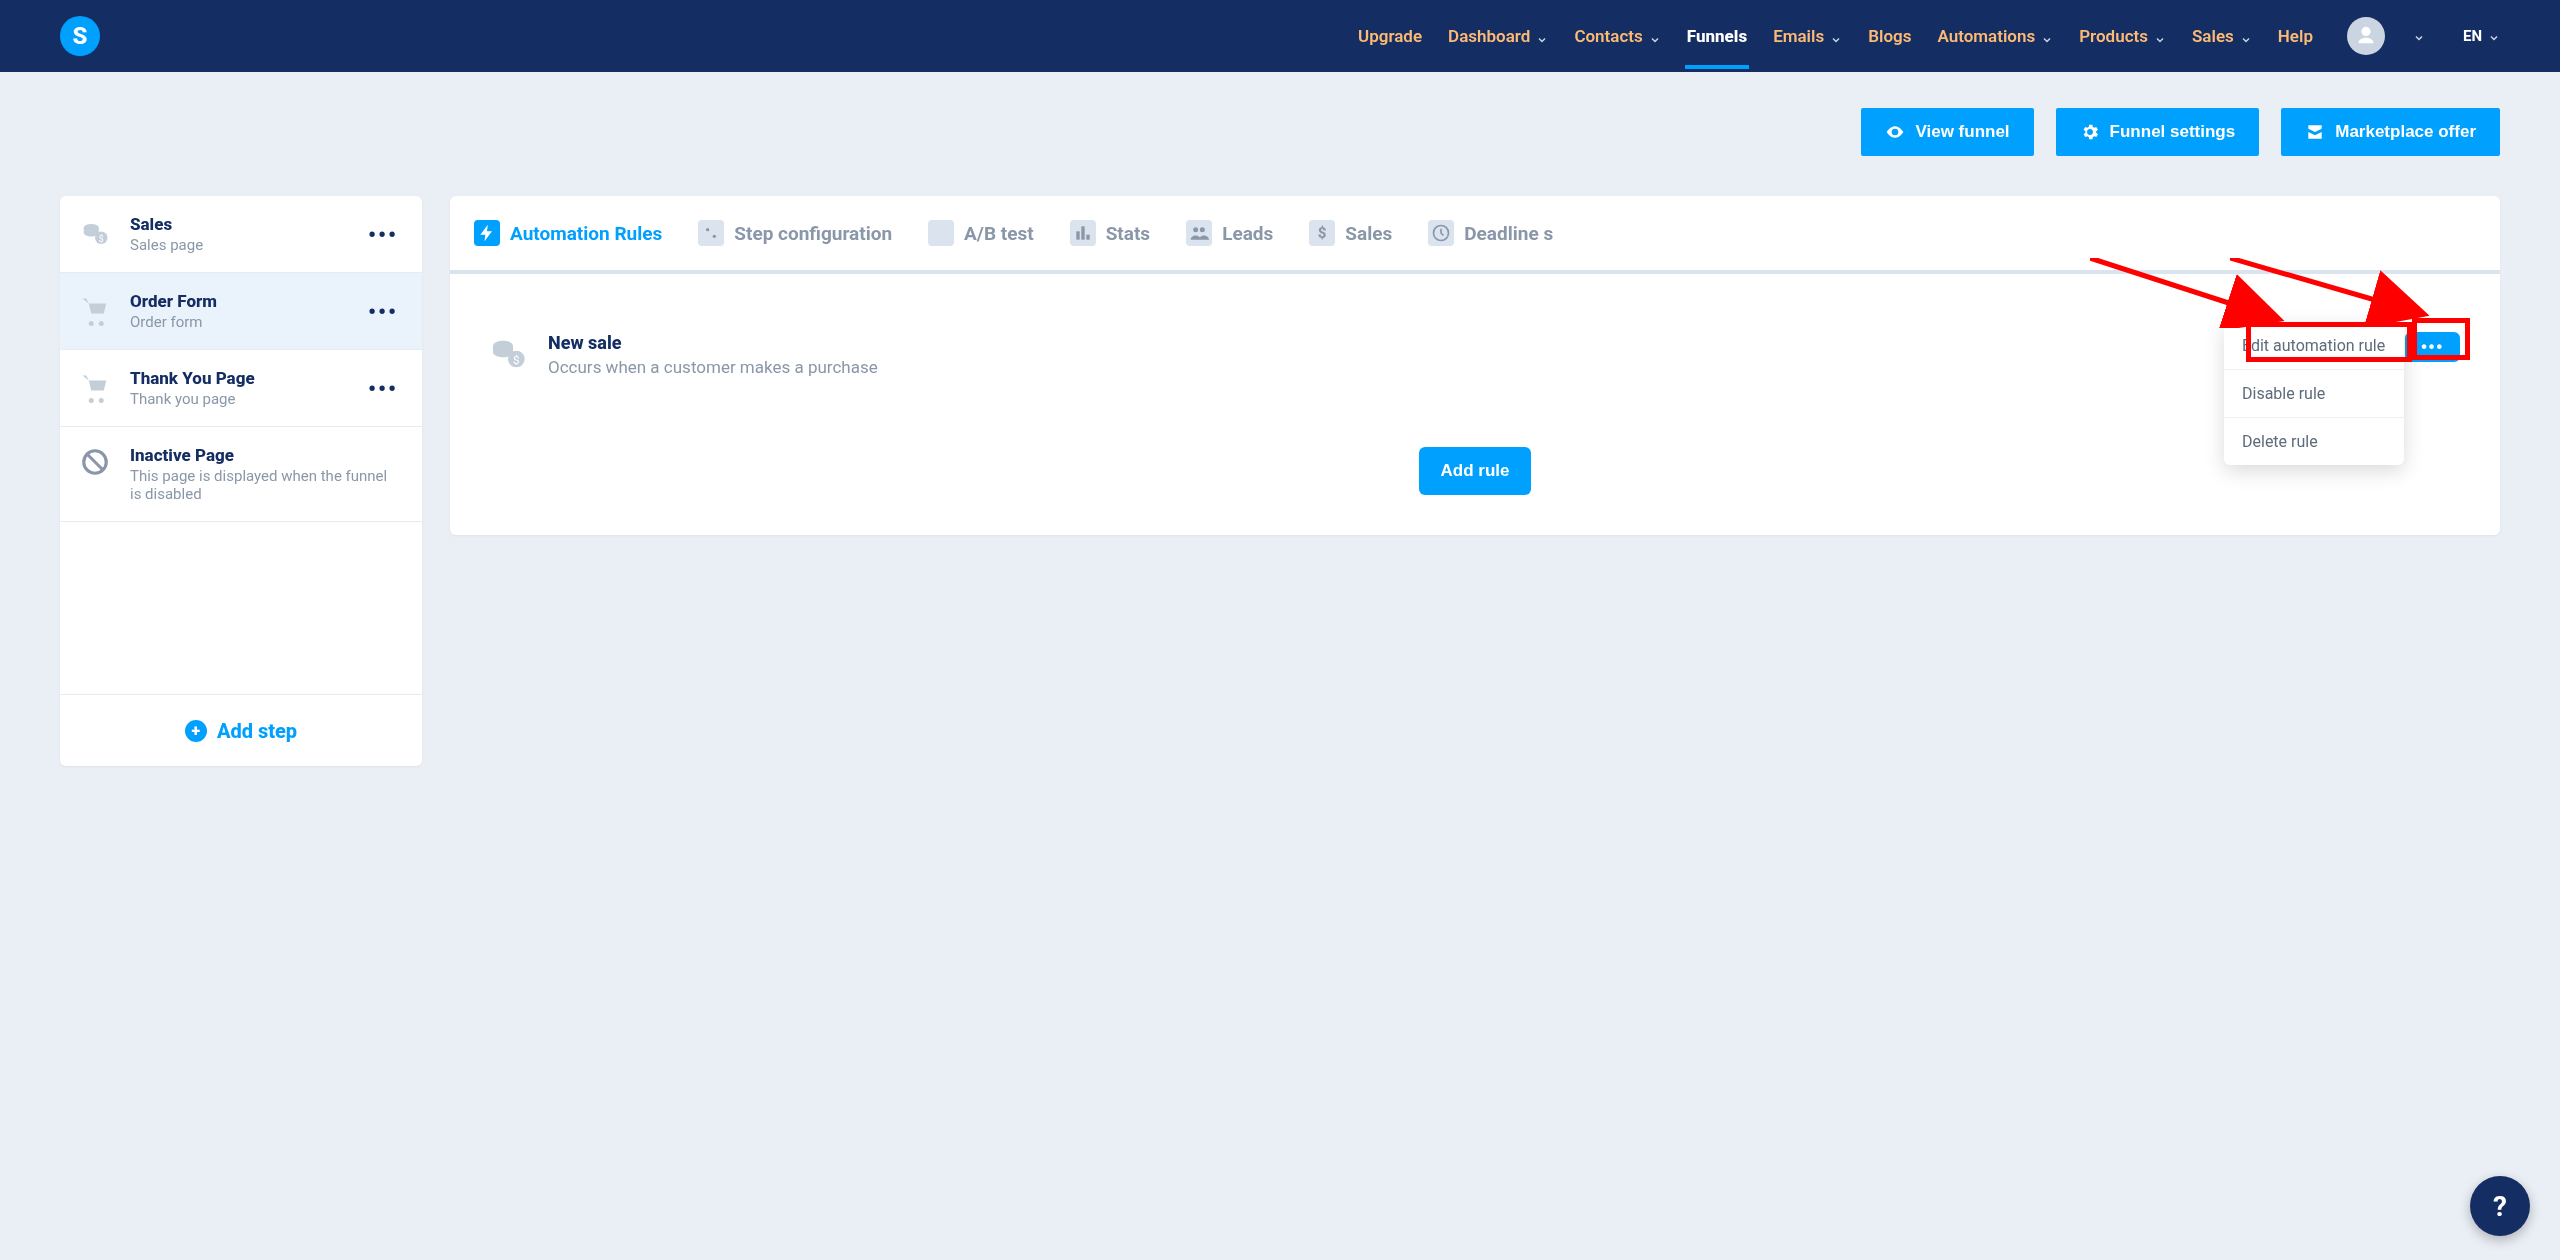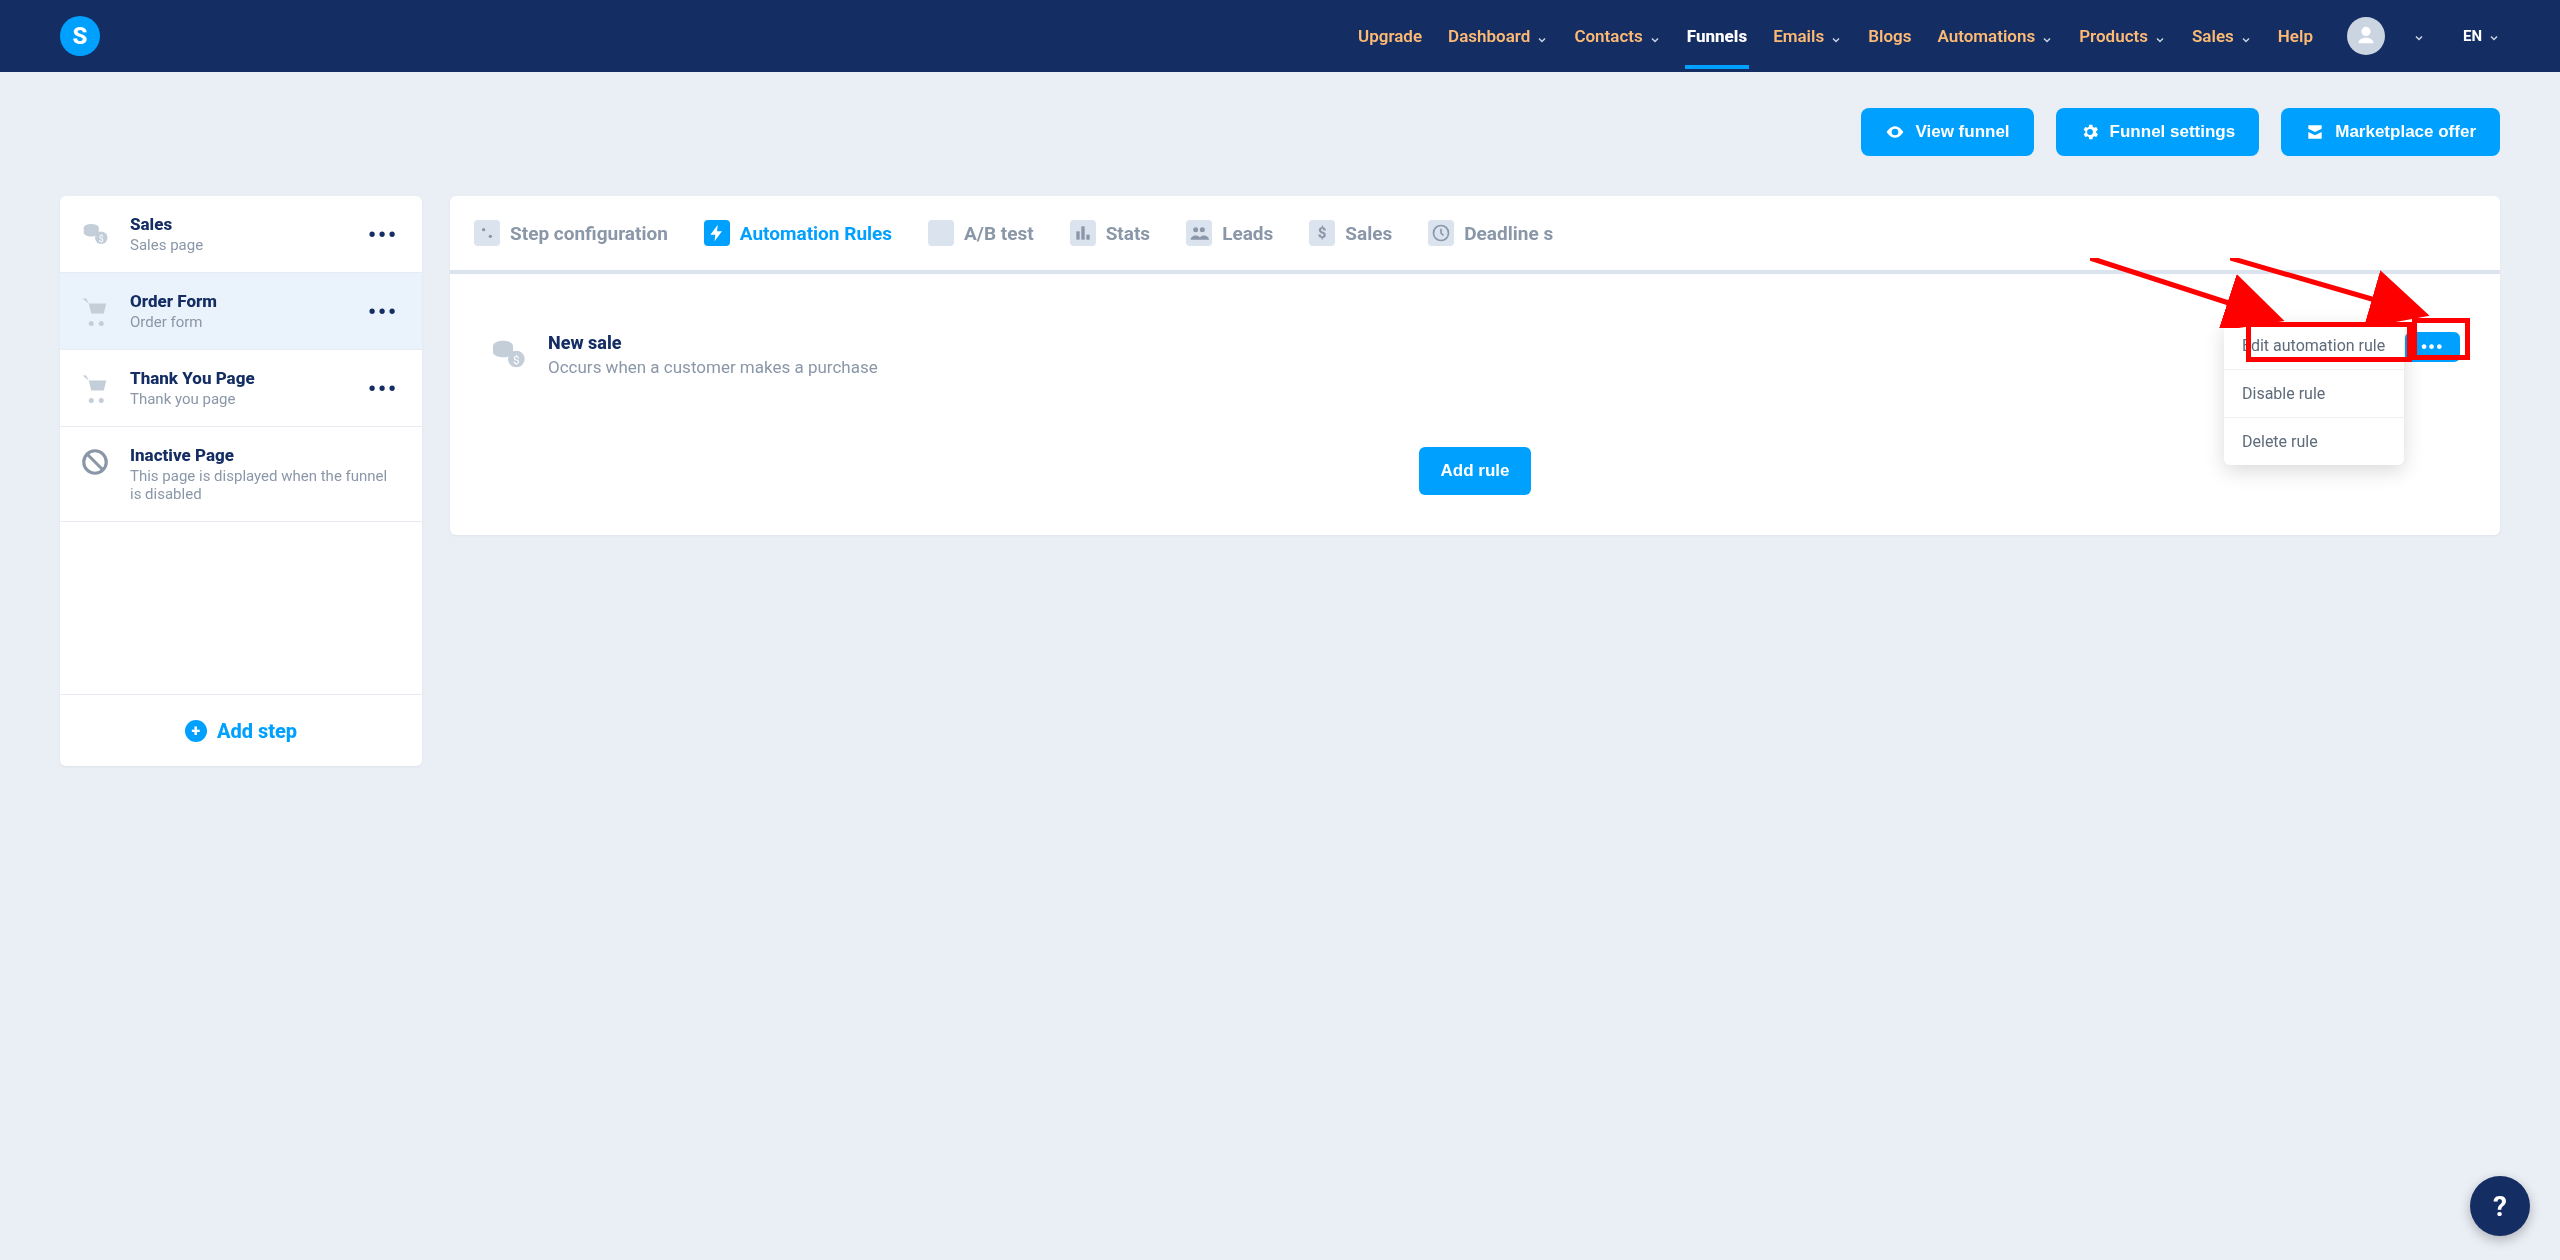--- a/index.html
+++ b/index.html
@@ -61,21 +61,21 @@
   }
   .page-head {
     display: flex; align-items: center;
   }
   .crumb { font-size: 29px; font-weight: 800; color: #142d63; display:flex; align-items:center; gap:14px;}
   .crumb .sep { font-weight: 400; color: #142d63; }
   .head-actions { margin-left: auto; display: flex; gap: 22px; }
 
   .btn {
     background: #00a0ff; color: #fff; border: none;
-    height: 48px; padding: 0 24px; border-radius: 8px;
+    height: 48px; padding: 0 24px; border-radius: 2px;
     font-weight: 700; font-size: 17px; display:flex;align-items:center;gap:10px;
     cursor:pointer;
   }
   .btn .ic{width:20px;height:20px;display:inline-flex;align-items:center;justify-content:center}
   .btn .ic svg{width:20px;height:20px;fill:#fff}
 
   
   .cols { display: flex; gap: 28px; margin-top: 40px; align-items: flex-start;}
   .sidebar {
     width: 362px; background: #fff; border-radius: 6px;
@@ -335,37 +335,37 @@
       </div>
 
       <div class="add-step">
         <span class="plus">+</span>
         <span>Add step</span>
       </div>
     </div>
 
     <div class="main">
       <div class="tabs">
+        <div class="tab active">
+          <span class="ic">
+              <svg viewBox="0 0 24 24">
+                <path d="M13 2L4 14h6l-1 8 9-12h-6z"></path>
+              </svg>
+            </span>
+          <span>Automation Rules</span>
+        </div>
         <div class="tab">
           <span class="ic grey">
               <svg viewBox="0 0 24 24">
                 <circle cx="8" cy="8" r="2"></circle>
                 <circle cx="16" cy="16" r="2"></circle>
                 <path d="M8 4v2m0 4v10M16 4v10m0 4v2"></path>
               </svg>
             </span>
           <span>Step configuration</span>
-        </div>
-        <div class="tab active">
-          <span class="ic">
-              <svg viewBox="0 0 24 24">
-                <path d="M13 2L4 14h6l-1 8 9-12h-6z"></path>
-              </svg>
-            </span>
-          <span>Automation Rules</span>
         </div>
         <div class="tab">
           <span class="ic grey">
               <svg viewBox="0 0 24 24">
                 <path d="M12 20v-8M12 12L6 4m6 8l6-8M4 4h4m8 0h4"></path>
               </svg>
             </span>
           <span>A/B test</span>
         </div>
         <div class="tab">

